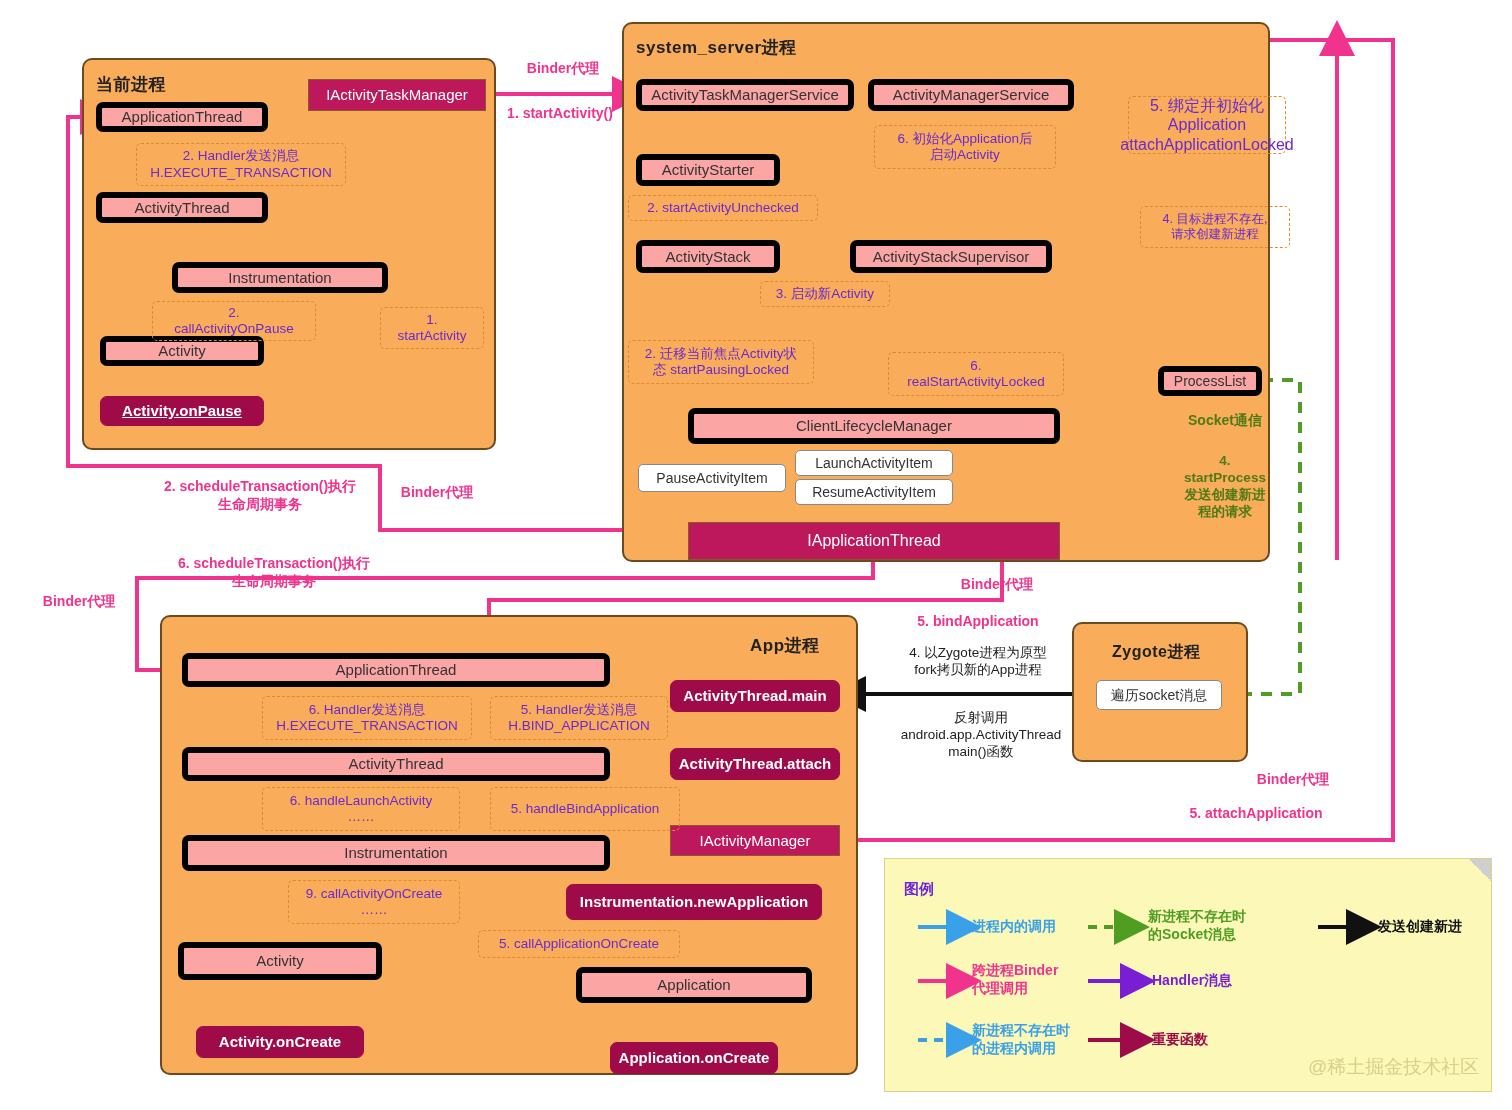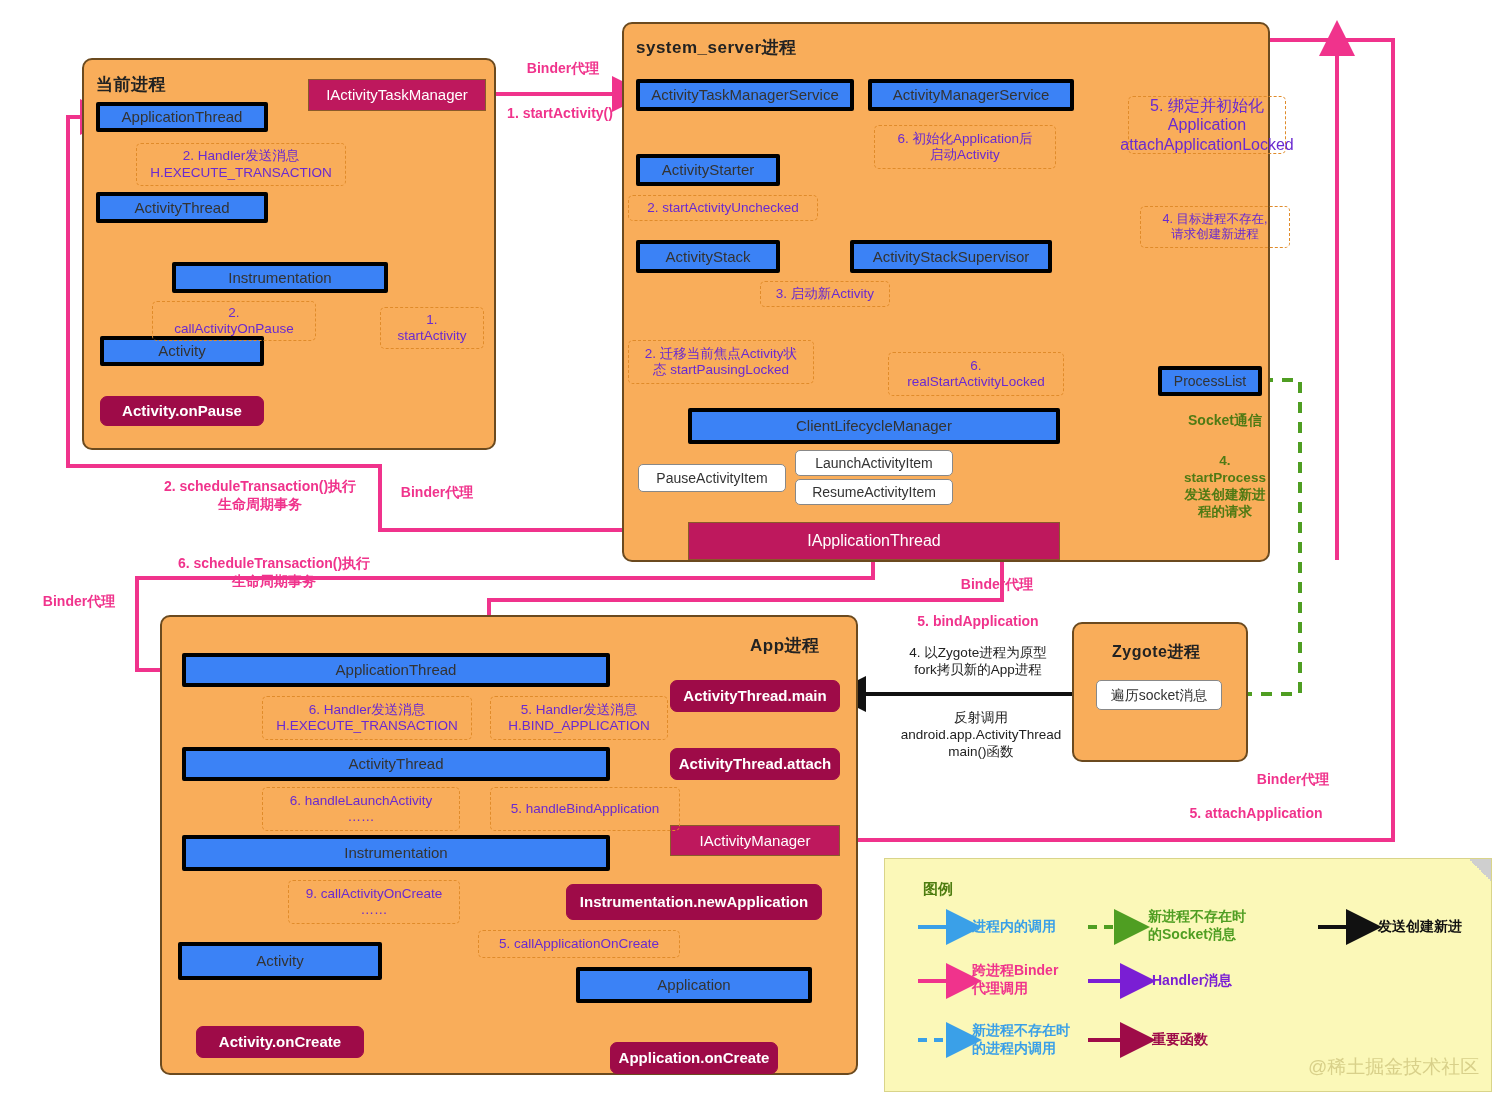--- a/index.html
+++ b/index.html
@@ -1,33 +1,33 @@
 <!DOCTYPE html>
 <html><head>
 <meta charset="utf-8">
 <style>
   html,body{margin:0;padding:0;background:#ffffff;}
   body{font-family:"Liberation Sans","DejaVu Sans",sans-serif;}
   #stage{position:relative;width:1512px;height:1110px;overflow:hidden;background:#fff;}
   .panel{position:absolute;background:#f9ad5a;border:2px solid #6b4a1f;border-radius:10px;box-sizing:border-box;}
   .panel-title{position:absolute;font-weight:bold;color:#222;letter-spacing:.5px;}
   .node{position:absolute;box-sizing:border-box;display:flex;align-items:center;justify-content:center;text-align:center;
-        background:#3b82f6;border:4px solid #000000;border-radius:2px;color:#333;font-size:15px;line-height:1.15;padding:2px 4px;}
+        background:#fca5a5;border:6px solid #000000;border-radius:7px;color:#333;font-size:15px;line-height:1.15;padding:2px 4px;}
   .node.white{background:#ffffff;border:1px solid #888;border-radius:5px;color:#333;}
   .node.pink{background:#be185d;border:1px solid #8a5a2a;color:#fff;border-radius:0;}
   .node.dark{background:#9e0b48;border:1px solid #9e0b48;color:#fff;font-weight:bold;border-radius:7px;}
   .note{position:absolute;box-sizing:border-box;border:1px dashed #e08b2a;border-radius:5px;
         color:#6a2ad0;font-size:13.5px;line-height:1.22;display:flex;align-items:center;justify-content:center;text-align:center;padding:2px 4px;}
   .lbl{position:absolute;font-size:14px;line-height:1.25;text-align:center;}
   .lbl.pinkb{color:#f0338c;font-weight:bold;}
   .lbl.green{color:#4f7a14;font-weight:bold;}
   .lbl.black{color:#222;}
   .legend{position:absolute;background:#fbf8b8;border:1px solid #d9d48a;box-sizing:border-box;}
   .legend .fold{position:absolute;right:0;top:0;width:22px;height:22px;background:linear-gradient(225deg,#cfcfcf 0 50%,transparent 50%);}
-  .legend-title{position:absolute;font-weight:bold;color:#4d7c0f;font-size:15px;margin-left:19px;}
+  .legend-title{position:absolute;font-weight:bold;color:#6d28d9;font-size:15px;}
   .legend-item{position:absolute;font-size:14px;font-weight:bold;line-height:1.25;}
   .wm{position:absolute;color:#d8d08a;font-size:19px;}
   svg.ov{position:absolute;left:0;top:0;width:1512px;height:1110px;pointer-events:none;}
 </style>
 </head>
 <body>
 
 <div id="stage">
 
   <svg class="ov" viewBox="0 0 1512 1110">
@@ -113,21 +113,21 @@
   <div class="panel" style="left:160px;top:615px;width:698px;height:460px;"></div>
   <div class="panel-title" style="left:750px;top:634px;font-size:17px;">App进程</div>
 
   <div class="panel" style="left:1072px;top:622px;width:176px;height:140px;"></div>
   <div class="panel-title" style="left:1112px;top:642px;font-size:16px;">Zygote进程</div>
 
   <div class="node" style="left:96px;top:102px;width:172px;height:30px;">ApplicationThread</div>
   <div class="node" style="left:96px;top:192px;width:172px;height:31px;">ActivityThread</div>
   <div class="node" style="left:172px;top:262px;width:216px;height:31px;">Instrumentation</div>
   <div class="node" style="left:100px;top:336px;width:164px;height:30px;">Activity</div>
-  <div class="node dark" style="left:100px;top:396px;width:164px;height:30px;font-size:15px;">Activity.onPause</div>
+  <div class="node dark" style="left:100px;top:396px;width:164px;height:30px;font-size:15px;text-decoration:underline;">Activity.onPause</div>
   <div class="node pink" style="left:308px;top:79px;width:178px;height:32px;font-size:15px;">IActivityTaskManager</div>
 
   <div class="note" style="left:136px;top:143px;width:210px;height:43px;white-space:pre-line;">2. Handler发送消息
 H.EXECUTE_TRANSACTION</div>
   <div class="note" style="left:152px;top:301px;width:164px;height:40px;white-space:pre-line;">2.
 callActivityOnPause</div>
   <div class="note" style="left:380px;top:307px;width:104px;height:42px;white-space:pre-line;">1.
 startActivity</div>
 
   <div class="node" style="left:636px;top:79px;width:218px;height:32px;">ActivityTaskManagerService</div>

